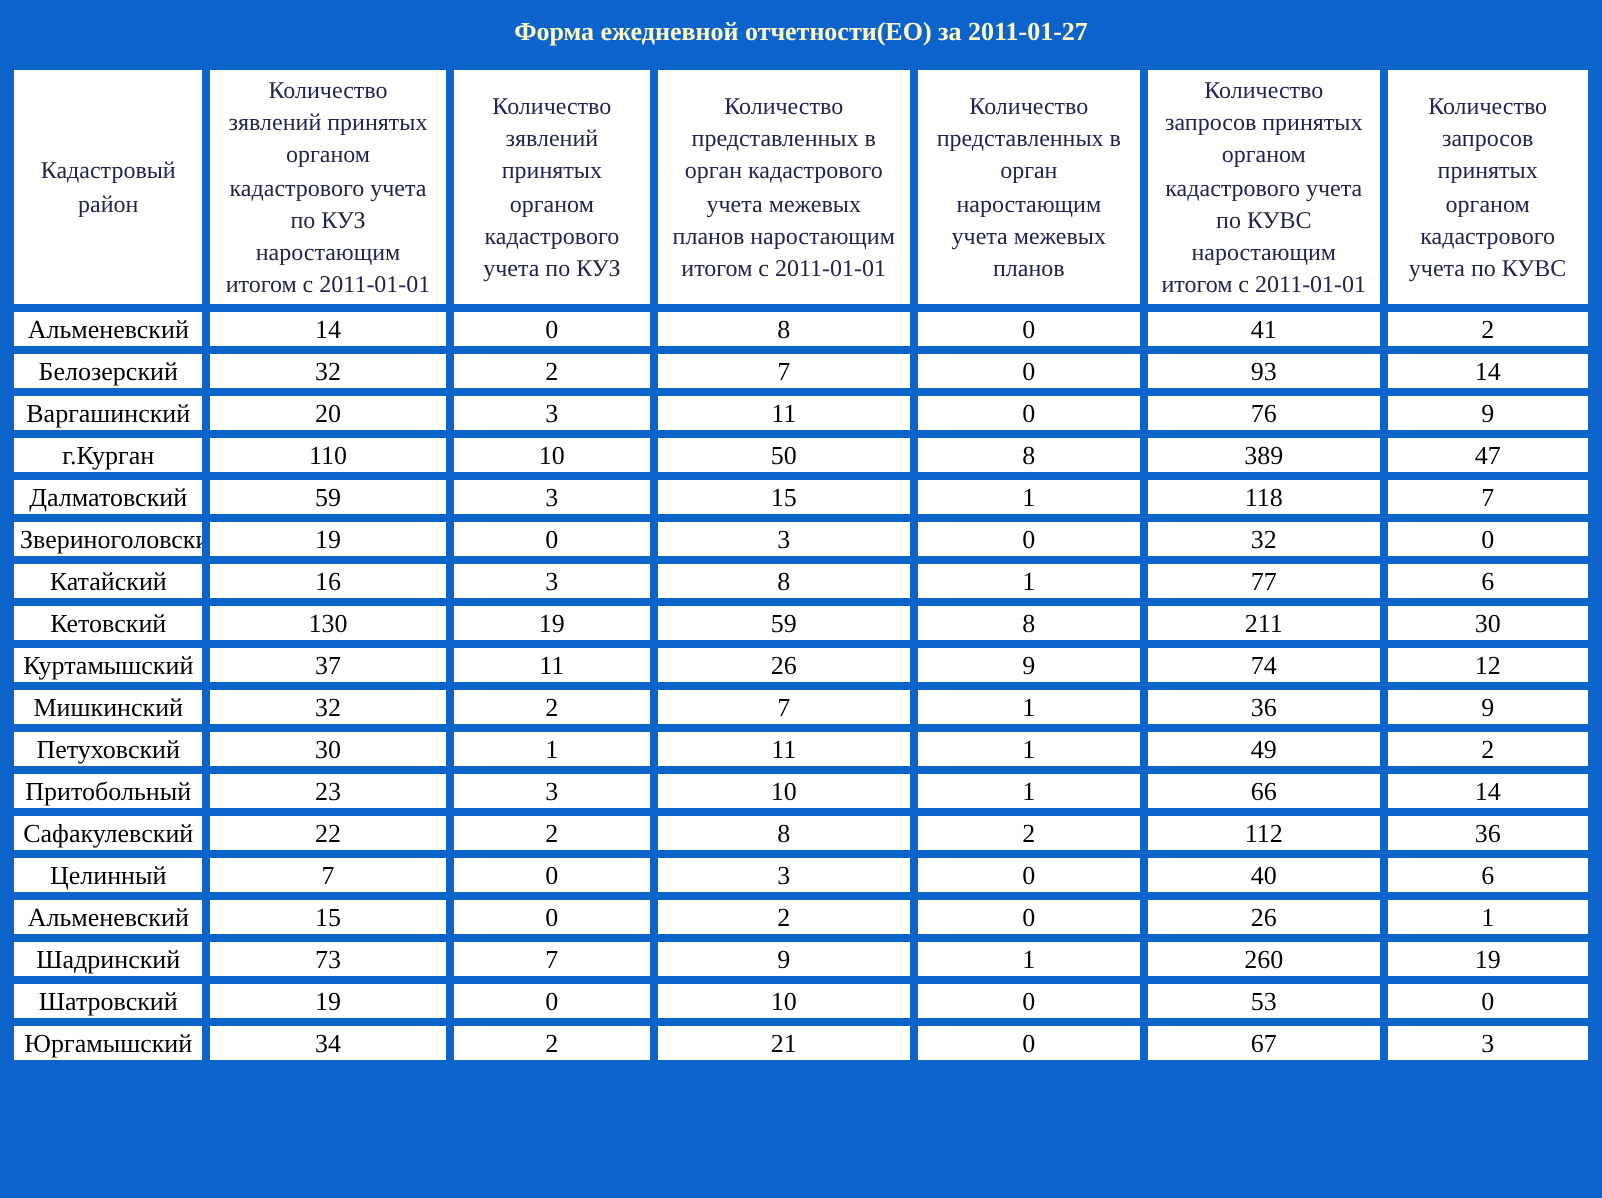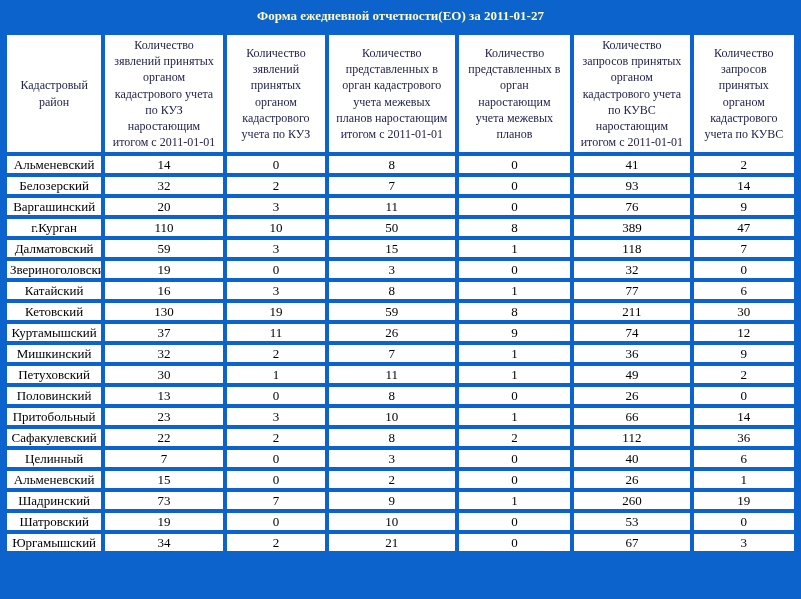--- a/index.html
+++ b/index.html
@@ -176,29 +176,20 @@
       <tr>
         <td>Петуховский</td>
         <td>30</td>
         <td>1</td>
         <td>11</td>
         <td>1</td>
         <td>49</td>
         <td>2</td>
       </tr>
       <tr>
-        <td>Половинский</td>
-        <td>13</td>
-        <td>0</td>
-        <td>8</td>
-        <td>0</td>
-        <td>26</td>
-        <td>0</td>
-      </tr>
-      <tr>
         <td>Притобольный</td>
         <td>23</td>
         <td>3</td>
         <td>10</td>
         <td>1</td>
         <td>66</td>
         <td>14</td>
       </tr>
       <tr>
         <td>Сафакулевский</td>

